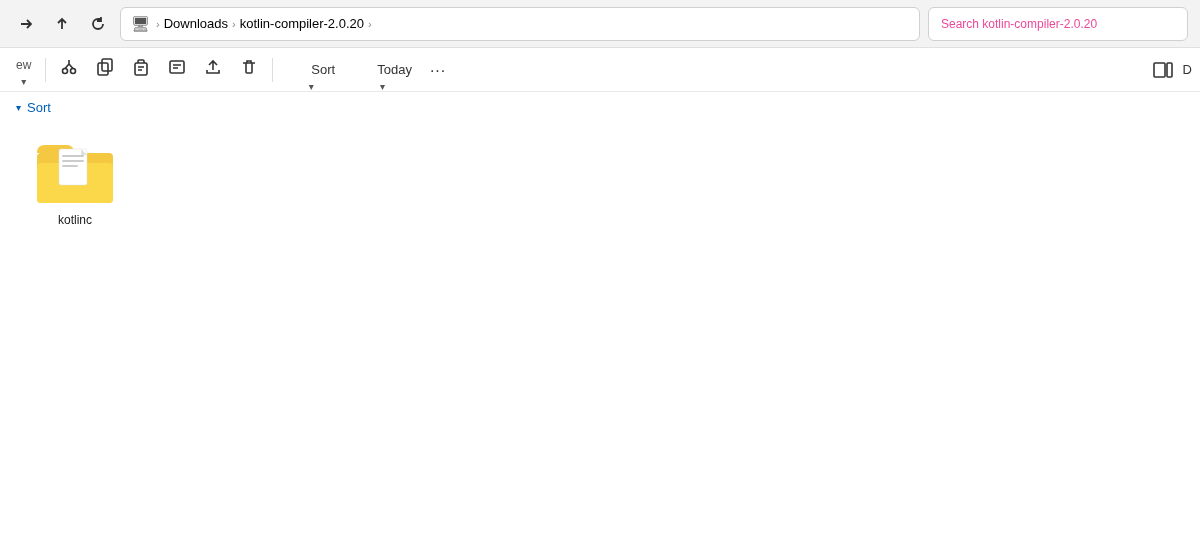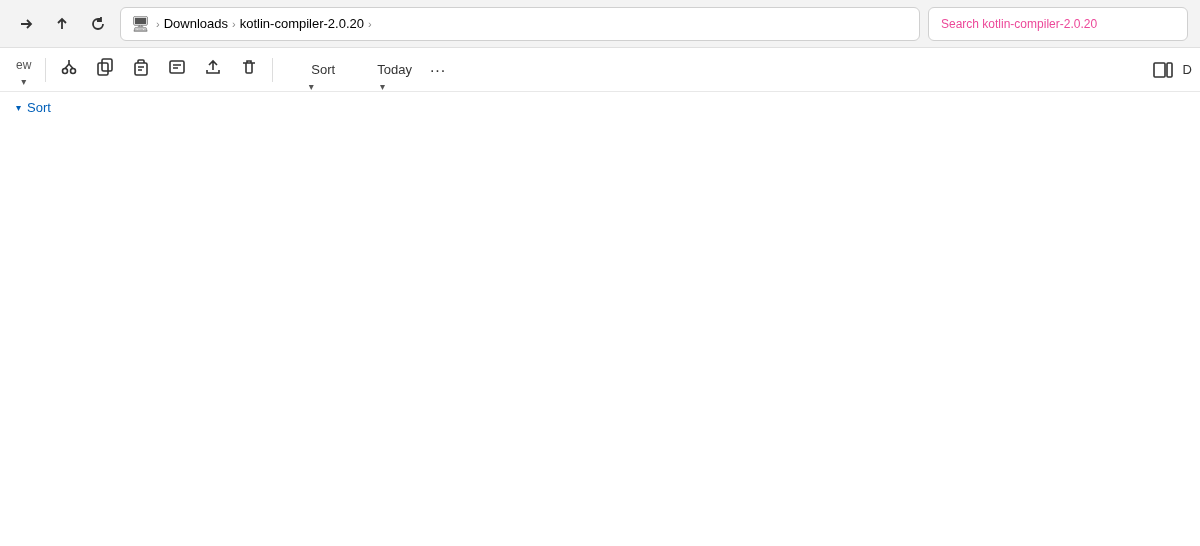--- a/index.html
+++ b/index.html
@@ -304,13 +304,36 @@
   </button>
   <span style="font-size:13px; color:#333;">D</span>
 </div>
 
 <div class="content-area">
   <div class="group-header">
     <span class="chevron">▾</span>
     <span>Sort</span>
   </div>
 
+  <div class="files-grid">
+    <div class="file-item">
+      <div class="folder-icon-container">
+        
+        <svg class="folder-svg" viewBox="0 0 80 72" fill="none" xmlns="http://www.w3.org/2000/svg">
+
+          <rect x="2" y="18" width="76" height="50" rx="4" fill="#F5C842"></rect>
+
+          <path d="M2 18 Q2 10 10 10 L32 10 Q38 10 40 18 Z" fill="#F5C842"></path>
+
+          <rect x="2" y="28" width="76" height="40" rx="4" fill="#FAD84A"></rect>
+
+          <rect x="24" y="14" width="28" height="36" rx="2" fill="#fff" stroke="#ddd" stroke-width="0.5"></rect>
+          <rect x="27" y="20" width="22" height="2" rx="1" fill="#ccc"></rect>
+          <rect x="27" y="25" width="22" height="2" rx="1" fill="#ccc"></rect>
+          <rect x="27" y="30" width="16" height="2" rx="1" fill="#ccc"></rect>
+
+          <path d="M46 14 L52 20 L46 20 Z" fill="#e0e0e0"></path>
+        </svg>
+      </div>
+      <span class="file-label">kotlinc</span>
+    </div>
+  </div>
 </div>
 
 </body></html>

